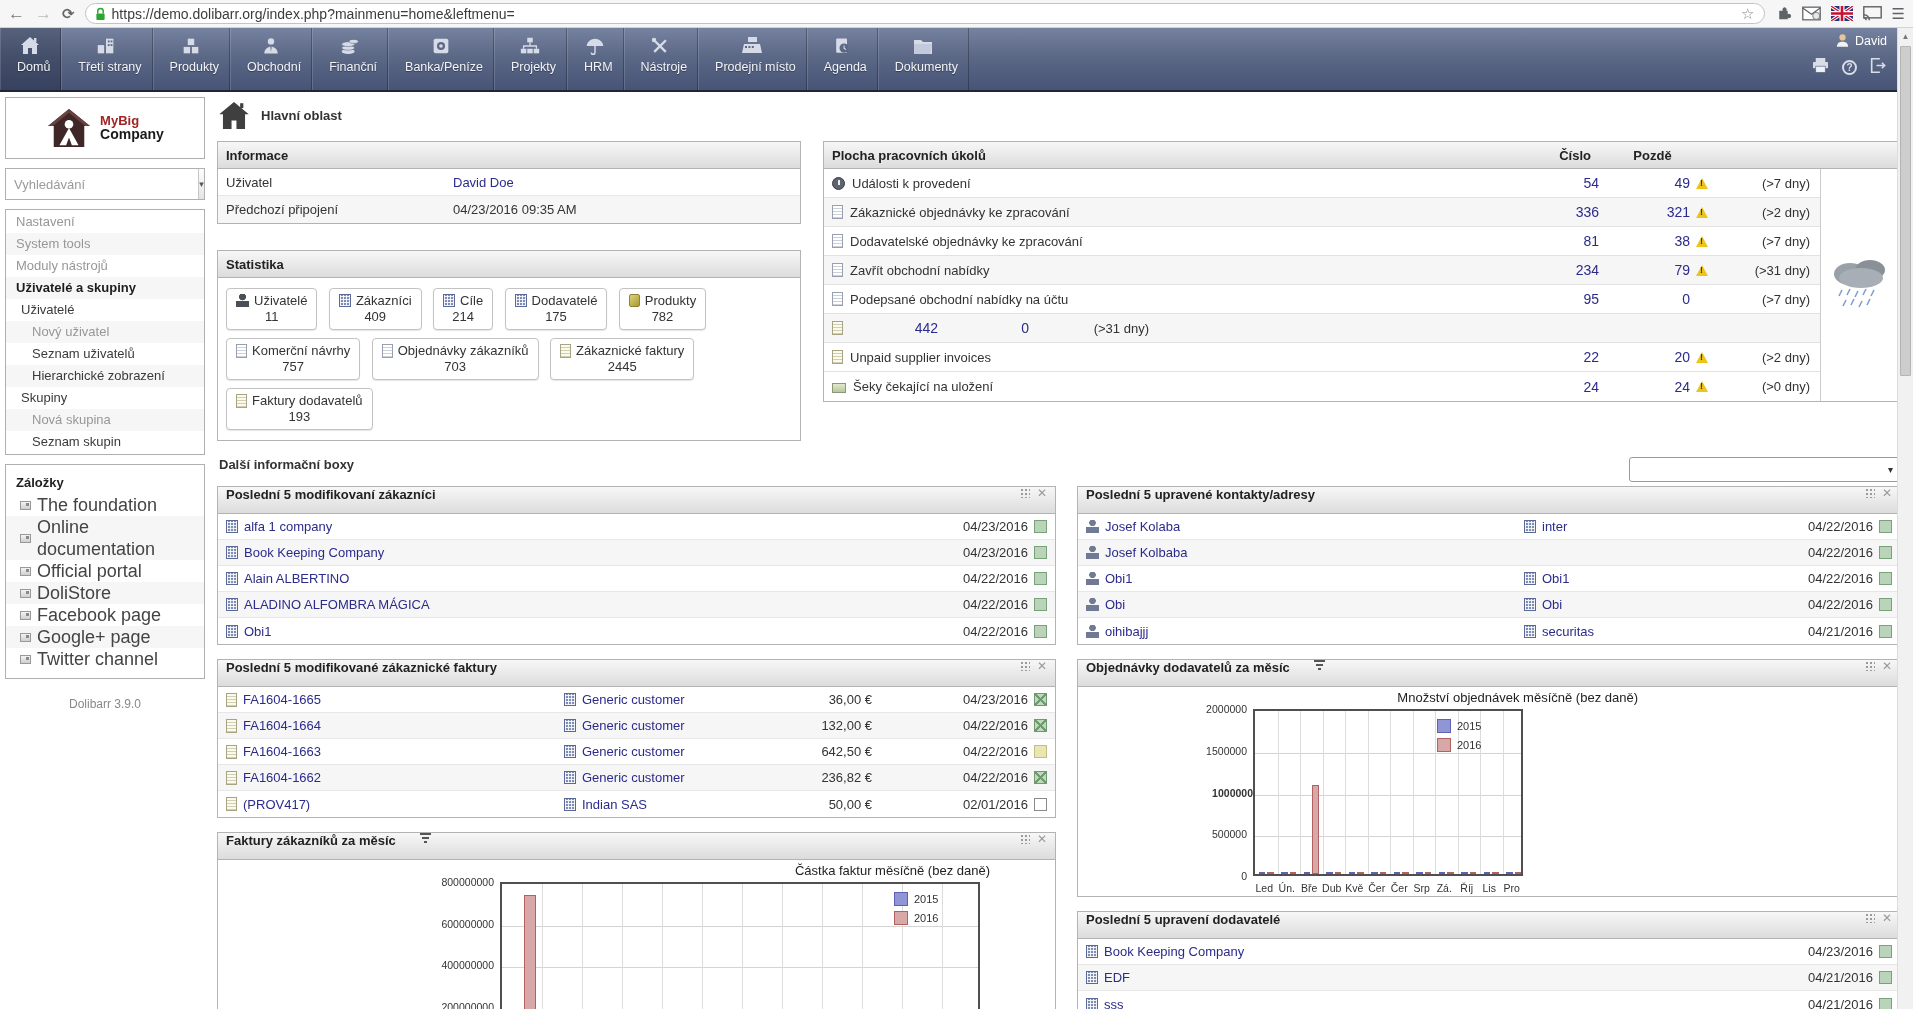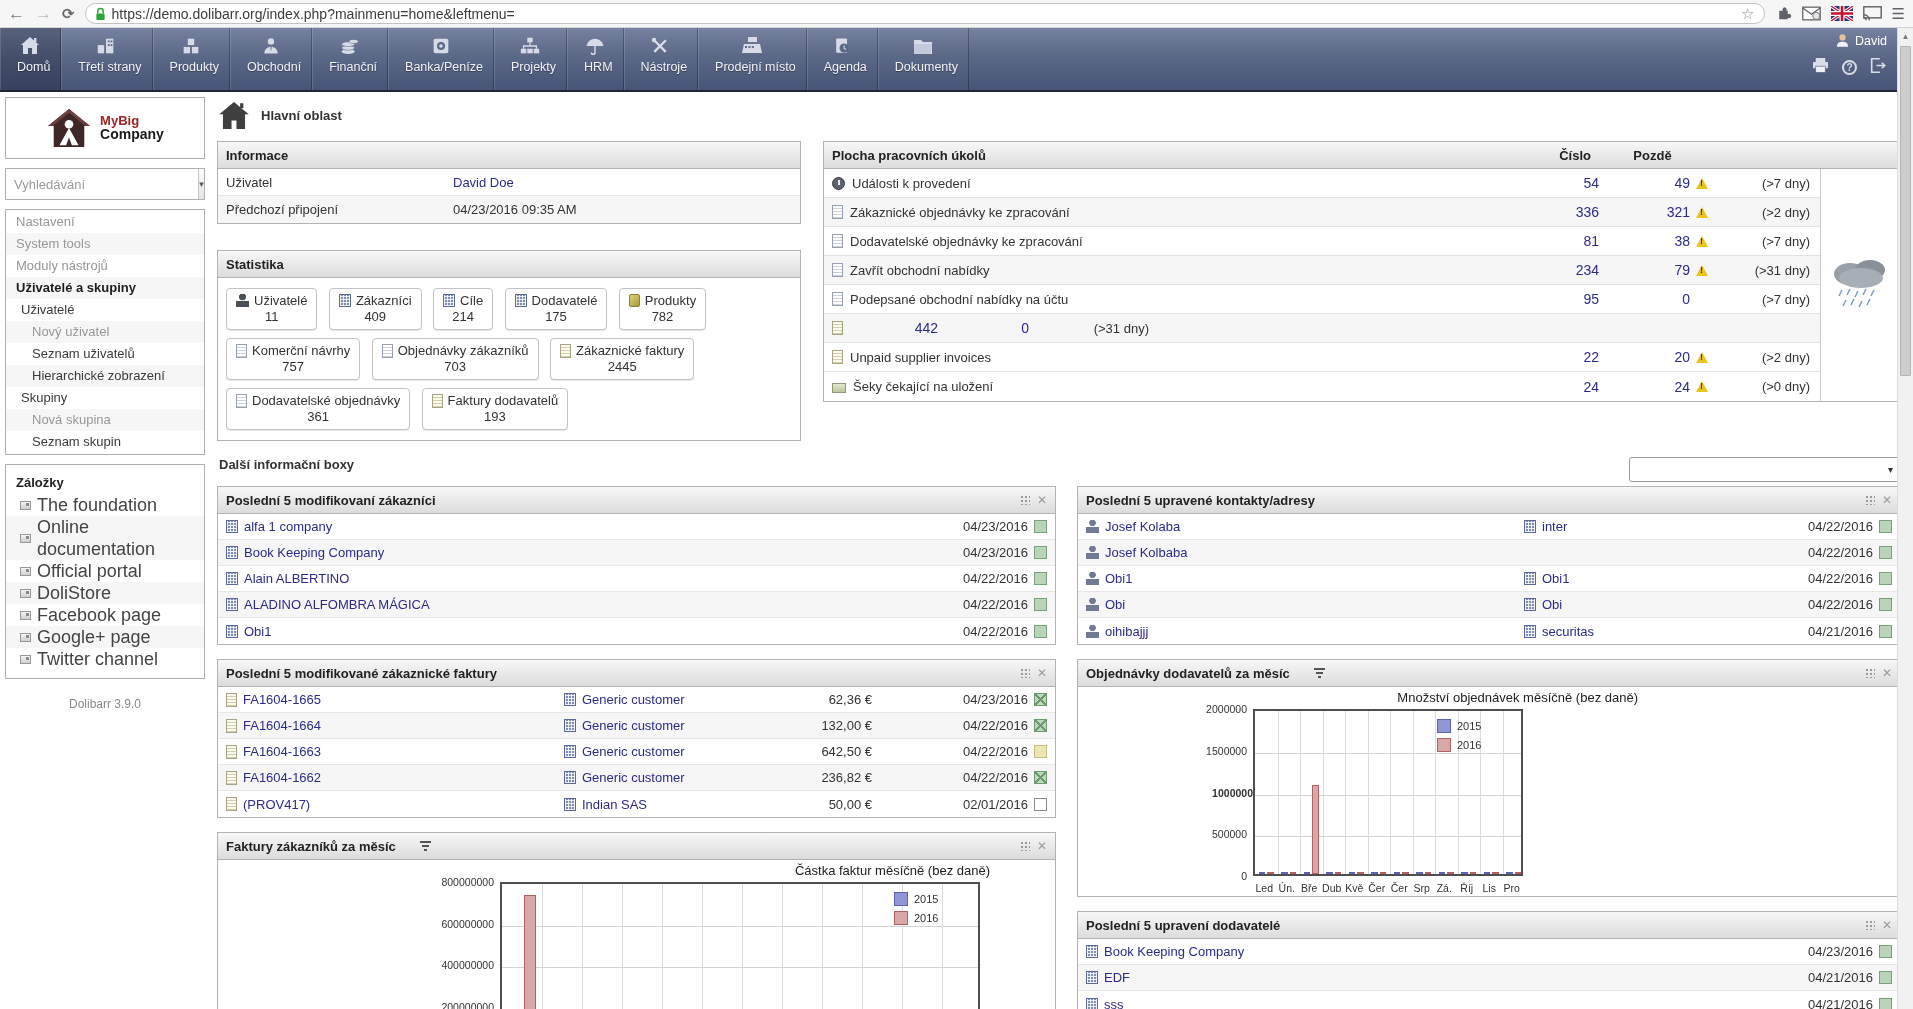--- a/index.html
+++ b/index.html
@@ -96,21 +96,21 @@
 
 
 .boxes-bar{display:flex;margin:16px 0 4px 2px}
 .bb-label{font-weight:bold;font-size:13px;color:#333}
 .bb-select{margin-left:auto;width:272px;height:25px;border:1px solid #9a9a9a;border-radius:3px;background:#fff;display:flex;align-items:center;justify-content:flex-end;padding-right:7px;cursor:pointer}
 .sel-arrow{font-size:10px;color:#333}
 .boxes-grid{display:flex;align-items:flex-start;gap:21px}
 .bcol{display:flex;flex-direction:column;gap:14px}
 .bcol-left{flex:none;width:839px}
 .bcol-right{flex:1;min-width:0}
-.box-head{height:27px;background:linear-gradient(#f7f7f7,#dcdcdc);border-bottom:1px solid #b3b3b3;display:flex;align-items:center;padding:0 8px;font-weight:bold;font-size:13px;color:#222;gap:24px}
+.box-head{height:27px;background:linear-gradient(#f7f7f7,#dcdcdc);border-bottom:1px solid #b3b3b3;display:flex;align-items:flex-start;padding:0 8px;font-weight:bold;font-size:13px;color:#222;gap:24px}
 .box-tools{margin-left:auto;display:flex;align-items:center;gap:7px}
 .grid-ic{width:10px;height:10px;background-image:radial-gradient(#9a9a9a 1px,transparent 1.3px);background-size:4px 4px;background-position:0 0;cursor:pointer}
 .close-ic{color:#9a9a9a;font-size:12px;cursor:pointer;line-height:1}
 .list-row{display:flex;align-items:center;height:26px;border-bottom:1px solid #e7e7e7;font-size:13px;padding:0 8px;gap:6px}
 .list-row:last-child{border-bottom:none}
 .row-name{flex:1;white-space:nowrap;overflow:hidden}
 .row-date{width:92px;text-align:right;color:#333;flex:none}
 .cgroup{display:flex;align-items:center;gap:6px;min-width:0}
 .c1{width:432px;flex:none}
 .c2{flex:1}
@@ -530,27 +530,20 @@
                 </span>
               
                 <span class="stat-btn alt">
                   <span class="stat-top">
                     <span class="ic ic-invoice"></span>
                     <span>Zákaznické faktury</span>
                   </span>
                   <span class="stat-num">2445</span>
                 </span>
               
-                <span class="stat-btn">
-                  <span class="stat-top">
-                    <span class="ic ic-doc"></span>
-                    <span>Dodavatelské objednávky</span>
-                  </span>
-                  <span class="stat-num">361</span>
-                </span>
               
                 <span class="stat-btn alt">
                   <span class="stat-top">
                     <span class="ic ic-invoice"></span>
                     <span>Faktury dodavatelů</span>
                   </span>
                   <span class="stat-num">193</span>
                 </span>
               </div>
           </div>
@@ -738,21 +731,21 @@
 
                 <div class="list-row">
                   <span class="cgroup g1">
                     <span class="ic ic-invoice"></span>
                     <span class="link">FA1604-1665</span>
                   </span>
                   <span class="cgroup g2">
                     <span class="ic ic-company"></span>
                     <span class="link">Generic customer</span>
                   </span>
-                  <span class="amount">62,36 €</span>
+                  <span class="amount">36,00 €</span>
                   <span class="row-date">04/23/2016</span>
                   <span class="st st-paid"></span>
                 </div>
 
                 <div class="list-row alt">
                   <span class="cgroup g1">
                     <span class="ic ic-invoice"></span>
                     <span class="link">FA1604-1664</span>
                   </span>
                   <span class="cgroup g2">

